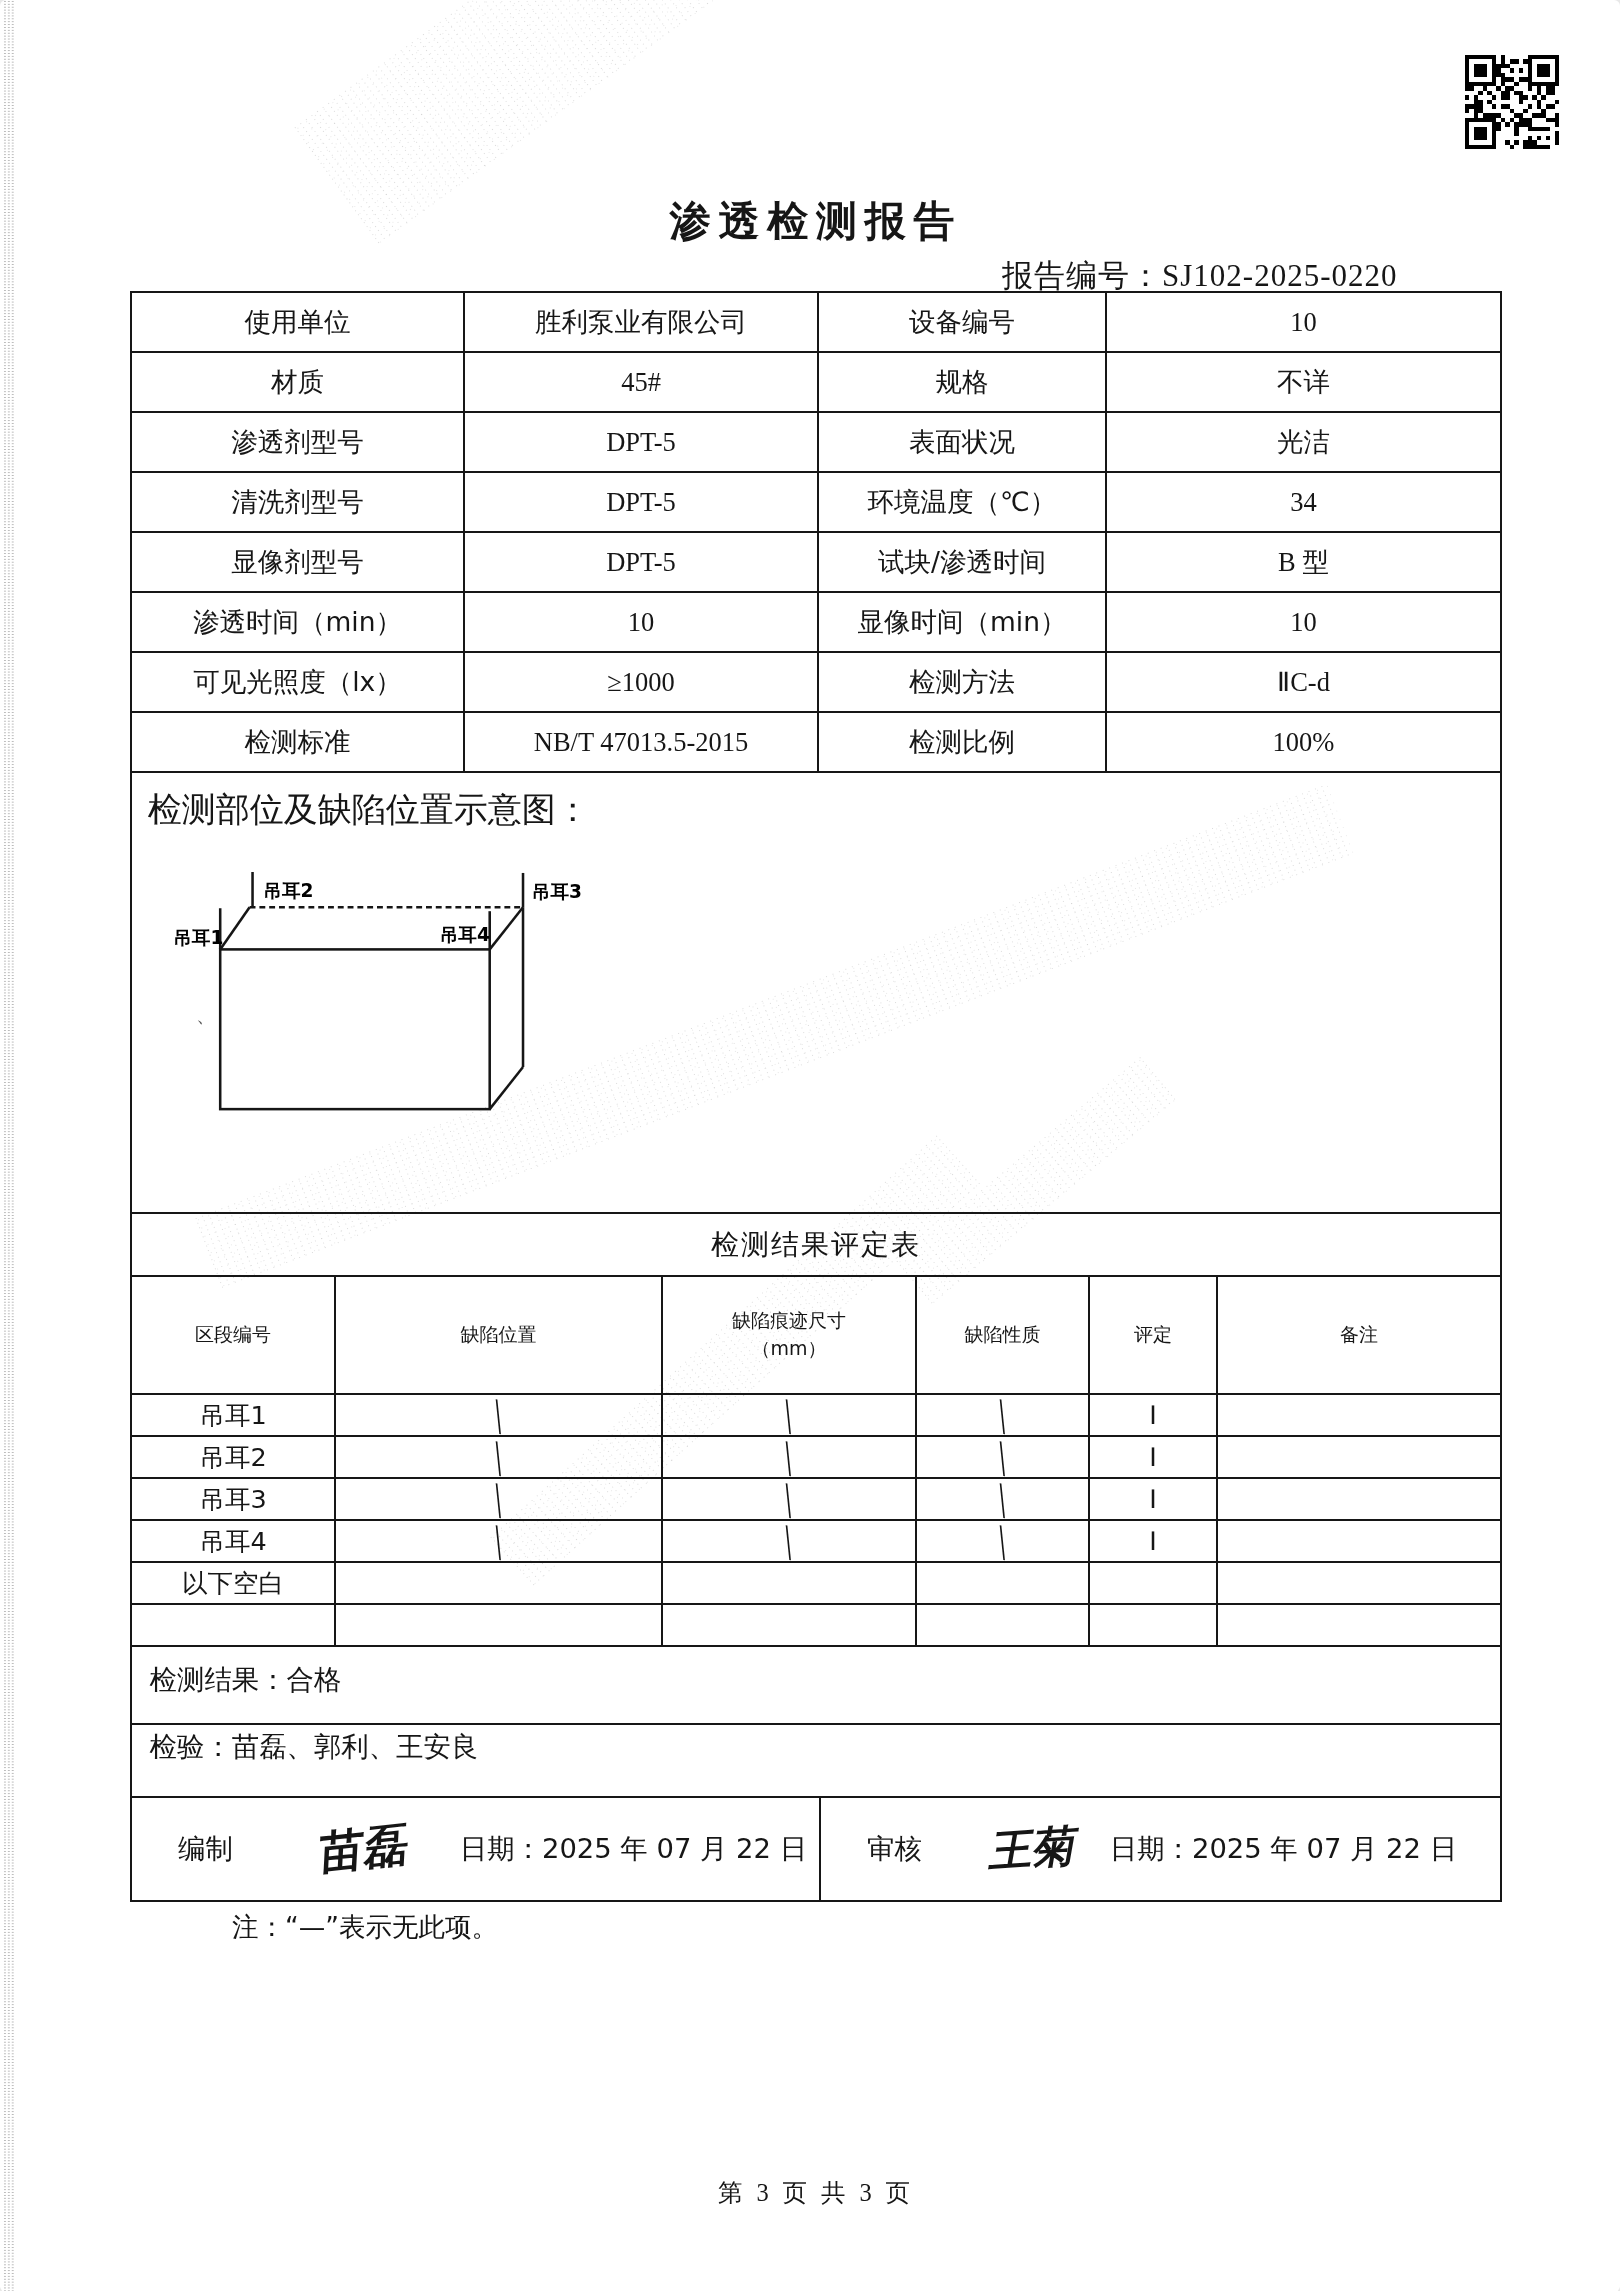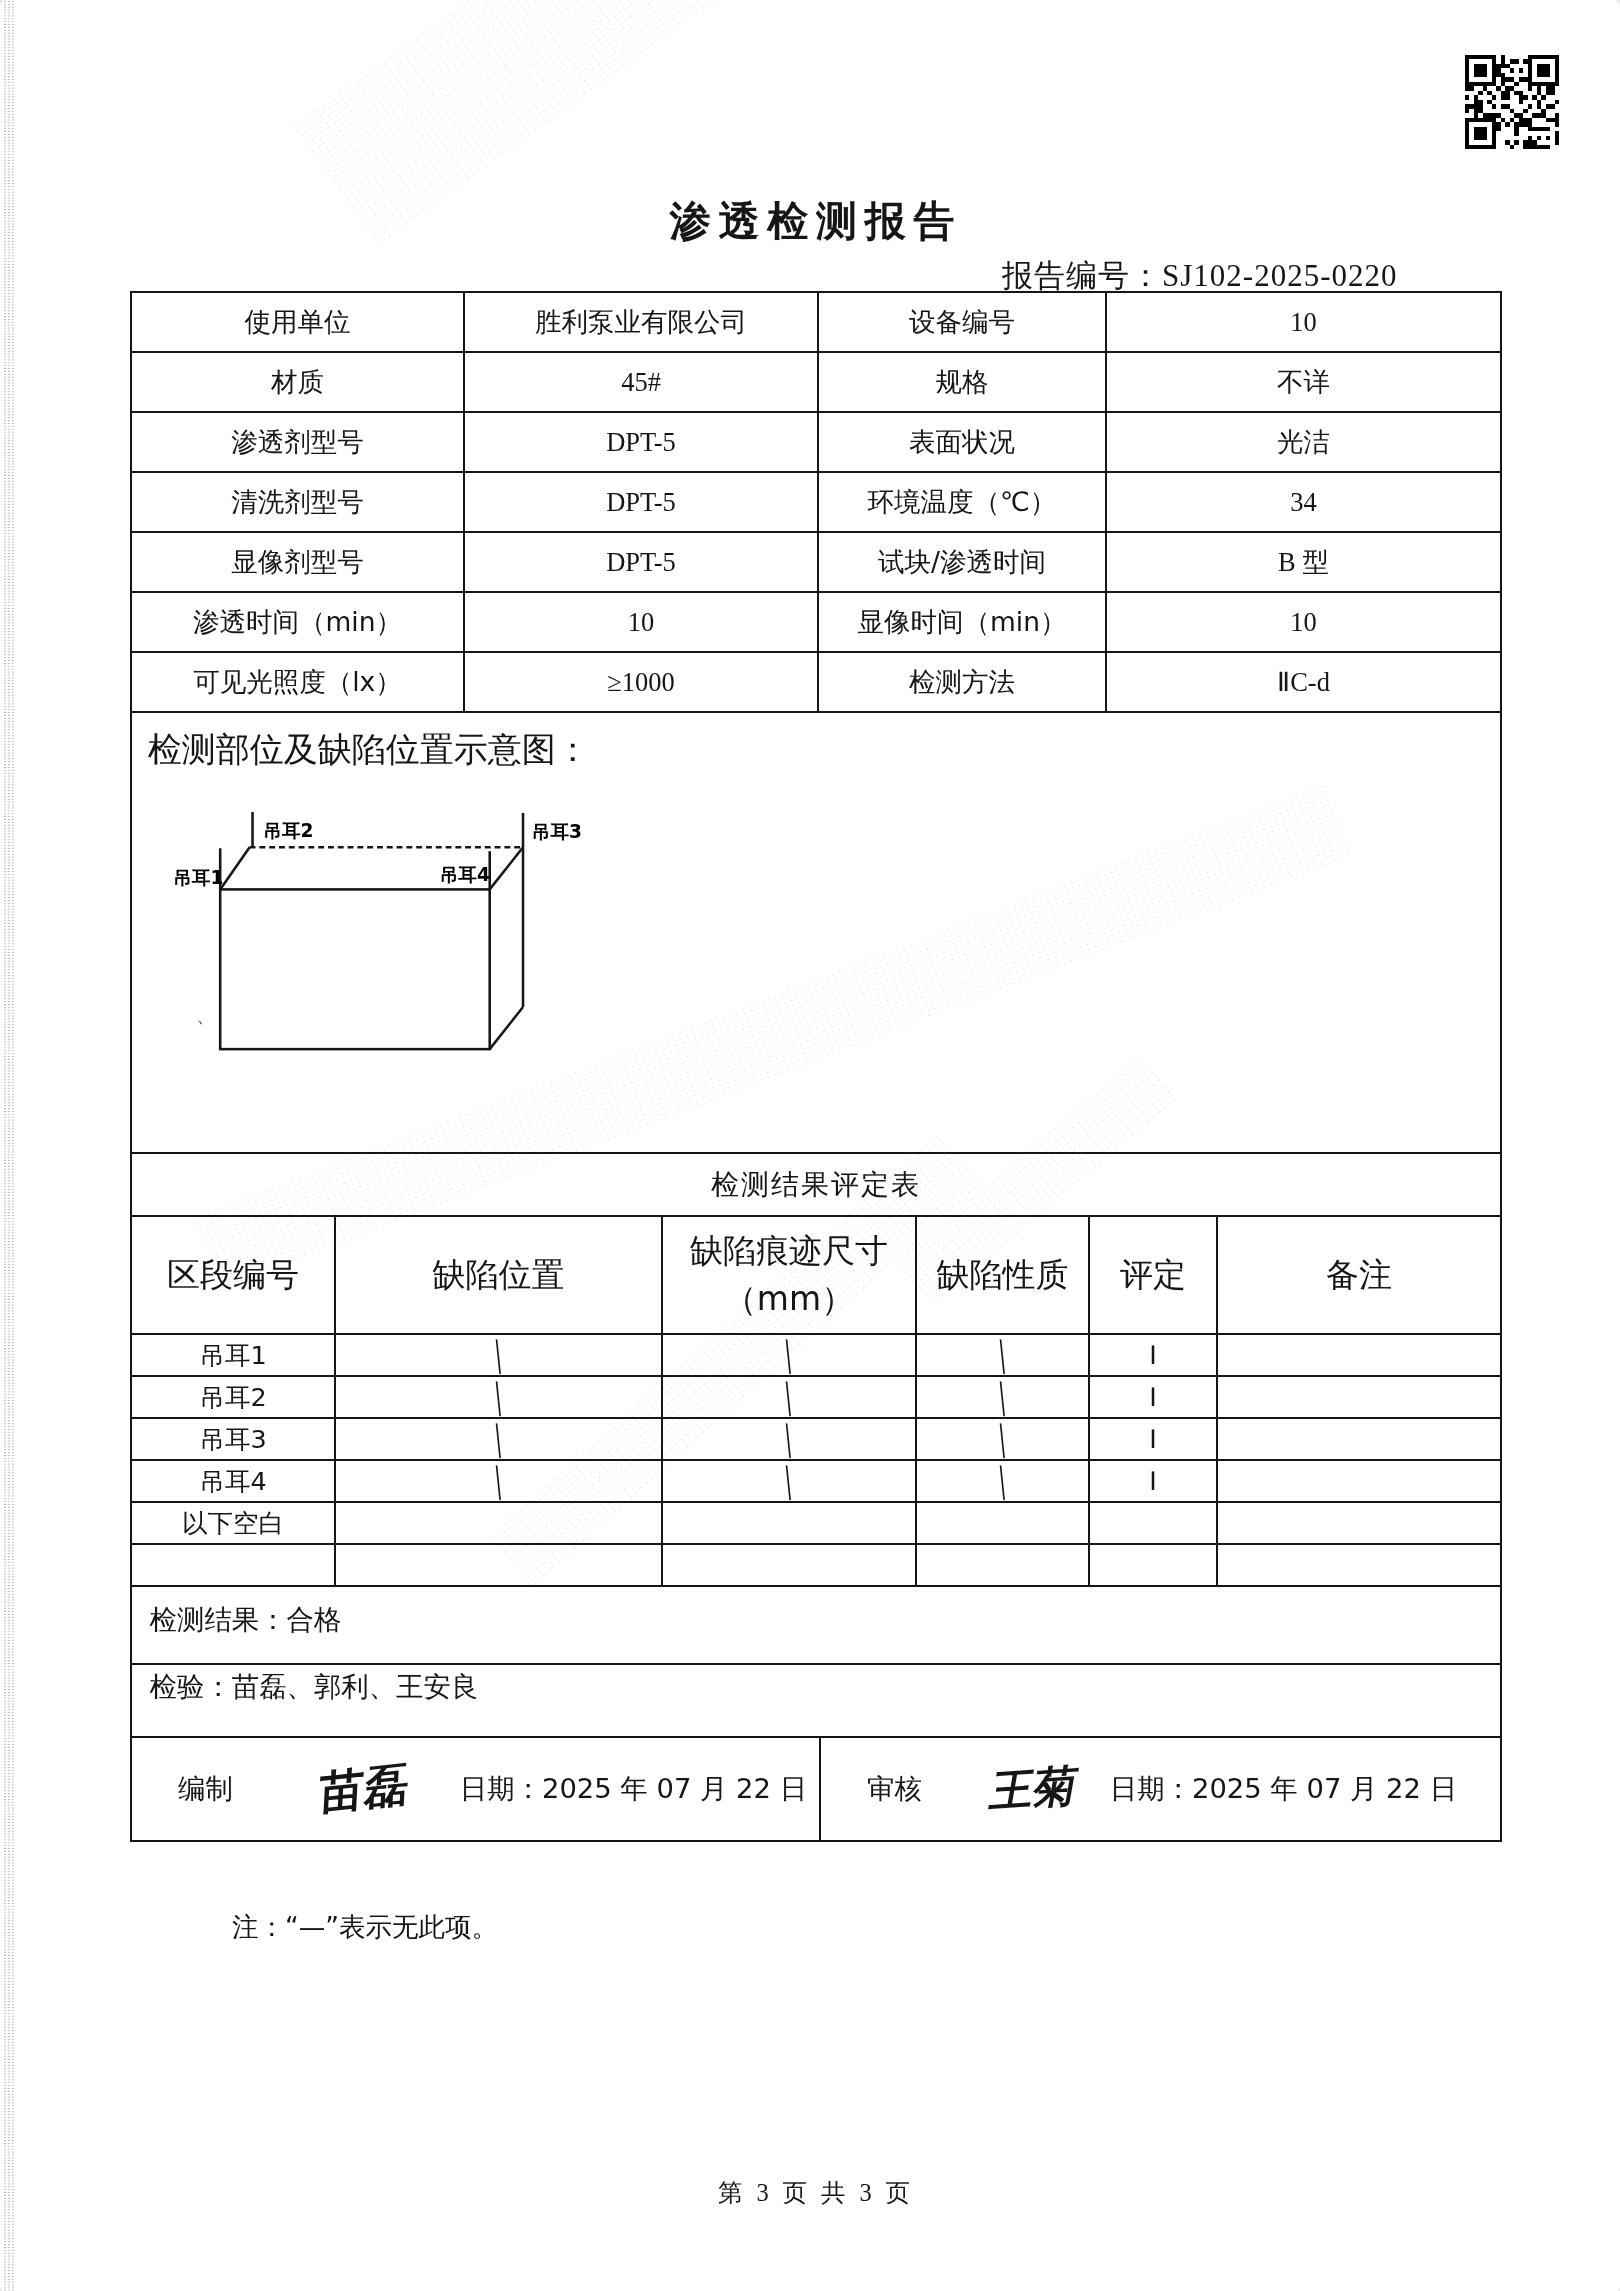--- a/index.html
+++ b/index.html
@@ -41,21 +41,21 @@
 
   .diagram-cell{ position:relative; height:441px; border-bottom:2.9px solid var(--ink); }
   .diagram-label{ position:absolute; left:15.7px; top:13.7px; font-size:34px; }
   .diagram-cell svg{ position:absolute; left:0; top:0; }
   .diagram-cell svg text{ font-size:19px; font-weight:700; font-family:"DejaVu Sans", sans-serif; }
 
   .eval-title{ height:63px; border-bottom:2.9px solid var(--ink); display:flex;
     align-items:center; justify-content:center; font-size:28px; letter-spacing:2px; }
 
   .egrid{ display:grid; grid-template-columns:202px 327px 254px 173px 128px 1fr; }
-  .ehead{ height:118px; border-bottom:2.9px solid var(--ink); font-size:33px; }
+  .ehead{ height:118px; border-bottom:2.9px solid var(--ink); font-size:19px; }
   .ehead .cell{ white-space:pre-line; line-height:1.45; }
   .erow{ height:42px; border-bottom:2.9px solid var(--ink); font-size:25.5px; }
   .erow .cell{ overflow:hidden; }
   .slash{ font-size:33px; font-weight:300; transform:rotate(8deg) scaleY(1.25); display:inline-block; }
   .grade{ font-family:"Liberation Serif", serif; }
 
   .wide-row{ display:flex; align-items:center; padding-left:17.6px; font-size:27.4px;
     border-bottom:2.9px solid var(--ink); }
   .result-row{ height:78px; align-items:flex-start; padding-top:15px; }
   .inspector-row{ height:73px; align-items:flex-start; padding-top:4px; }
@@ -351,20 +351,26 @@
       <div class="cell val">10</div>
       <div class="cell">显像时间（min）</div>
       <div class="cell val">10</div>
     </div>
     <div class="irow">
       <div class="cell">可见光照度（lx）</div>
       <div class="cell val">≥1000</div>
       <div class="cell">检测方法</div>
       <div class="cell val">ⅡC-d</div>
     </div>
+    <div class="irow">
+      <div class="cell">检测标准</div>
+      <div class="cell val">NB/T 47013.5-2015</div>
+      <div class="cell">检测比例</div>
+      <div class="cell val">100%</div>
+    </div>
 
     <div class="diagram-cell">
       <div class="diagram-label">检测部位及缺陷位置示意图：</div>
       <svg width="1372" height="441" viewBox="0 0 1400 450">
         <g stroke="#161616" stroke-width="2.6" fill="none">
           <rect x="90" y="180" width="275" height="163"></rect>
           <line x1="90" y1="180" x2="120" y2="137"></line>
           <line x1="365" y1="180" x2="399" y2="137"></line>
           <line x1="365" y1="343" x2="399" y2="300"></line>
           <line x1="120" y1="137" x2="399" y2="137" stroke-dasharray="6 4"></line>

